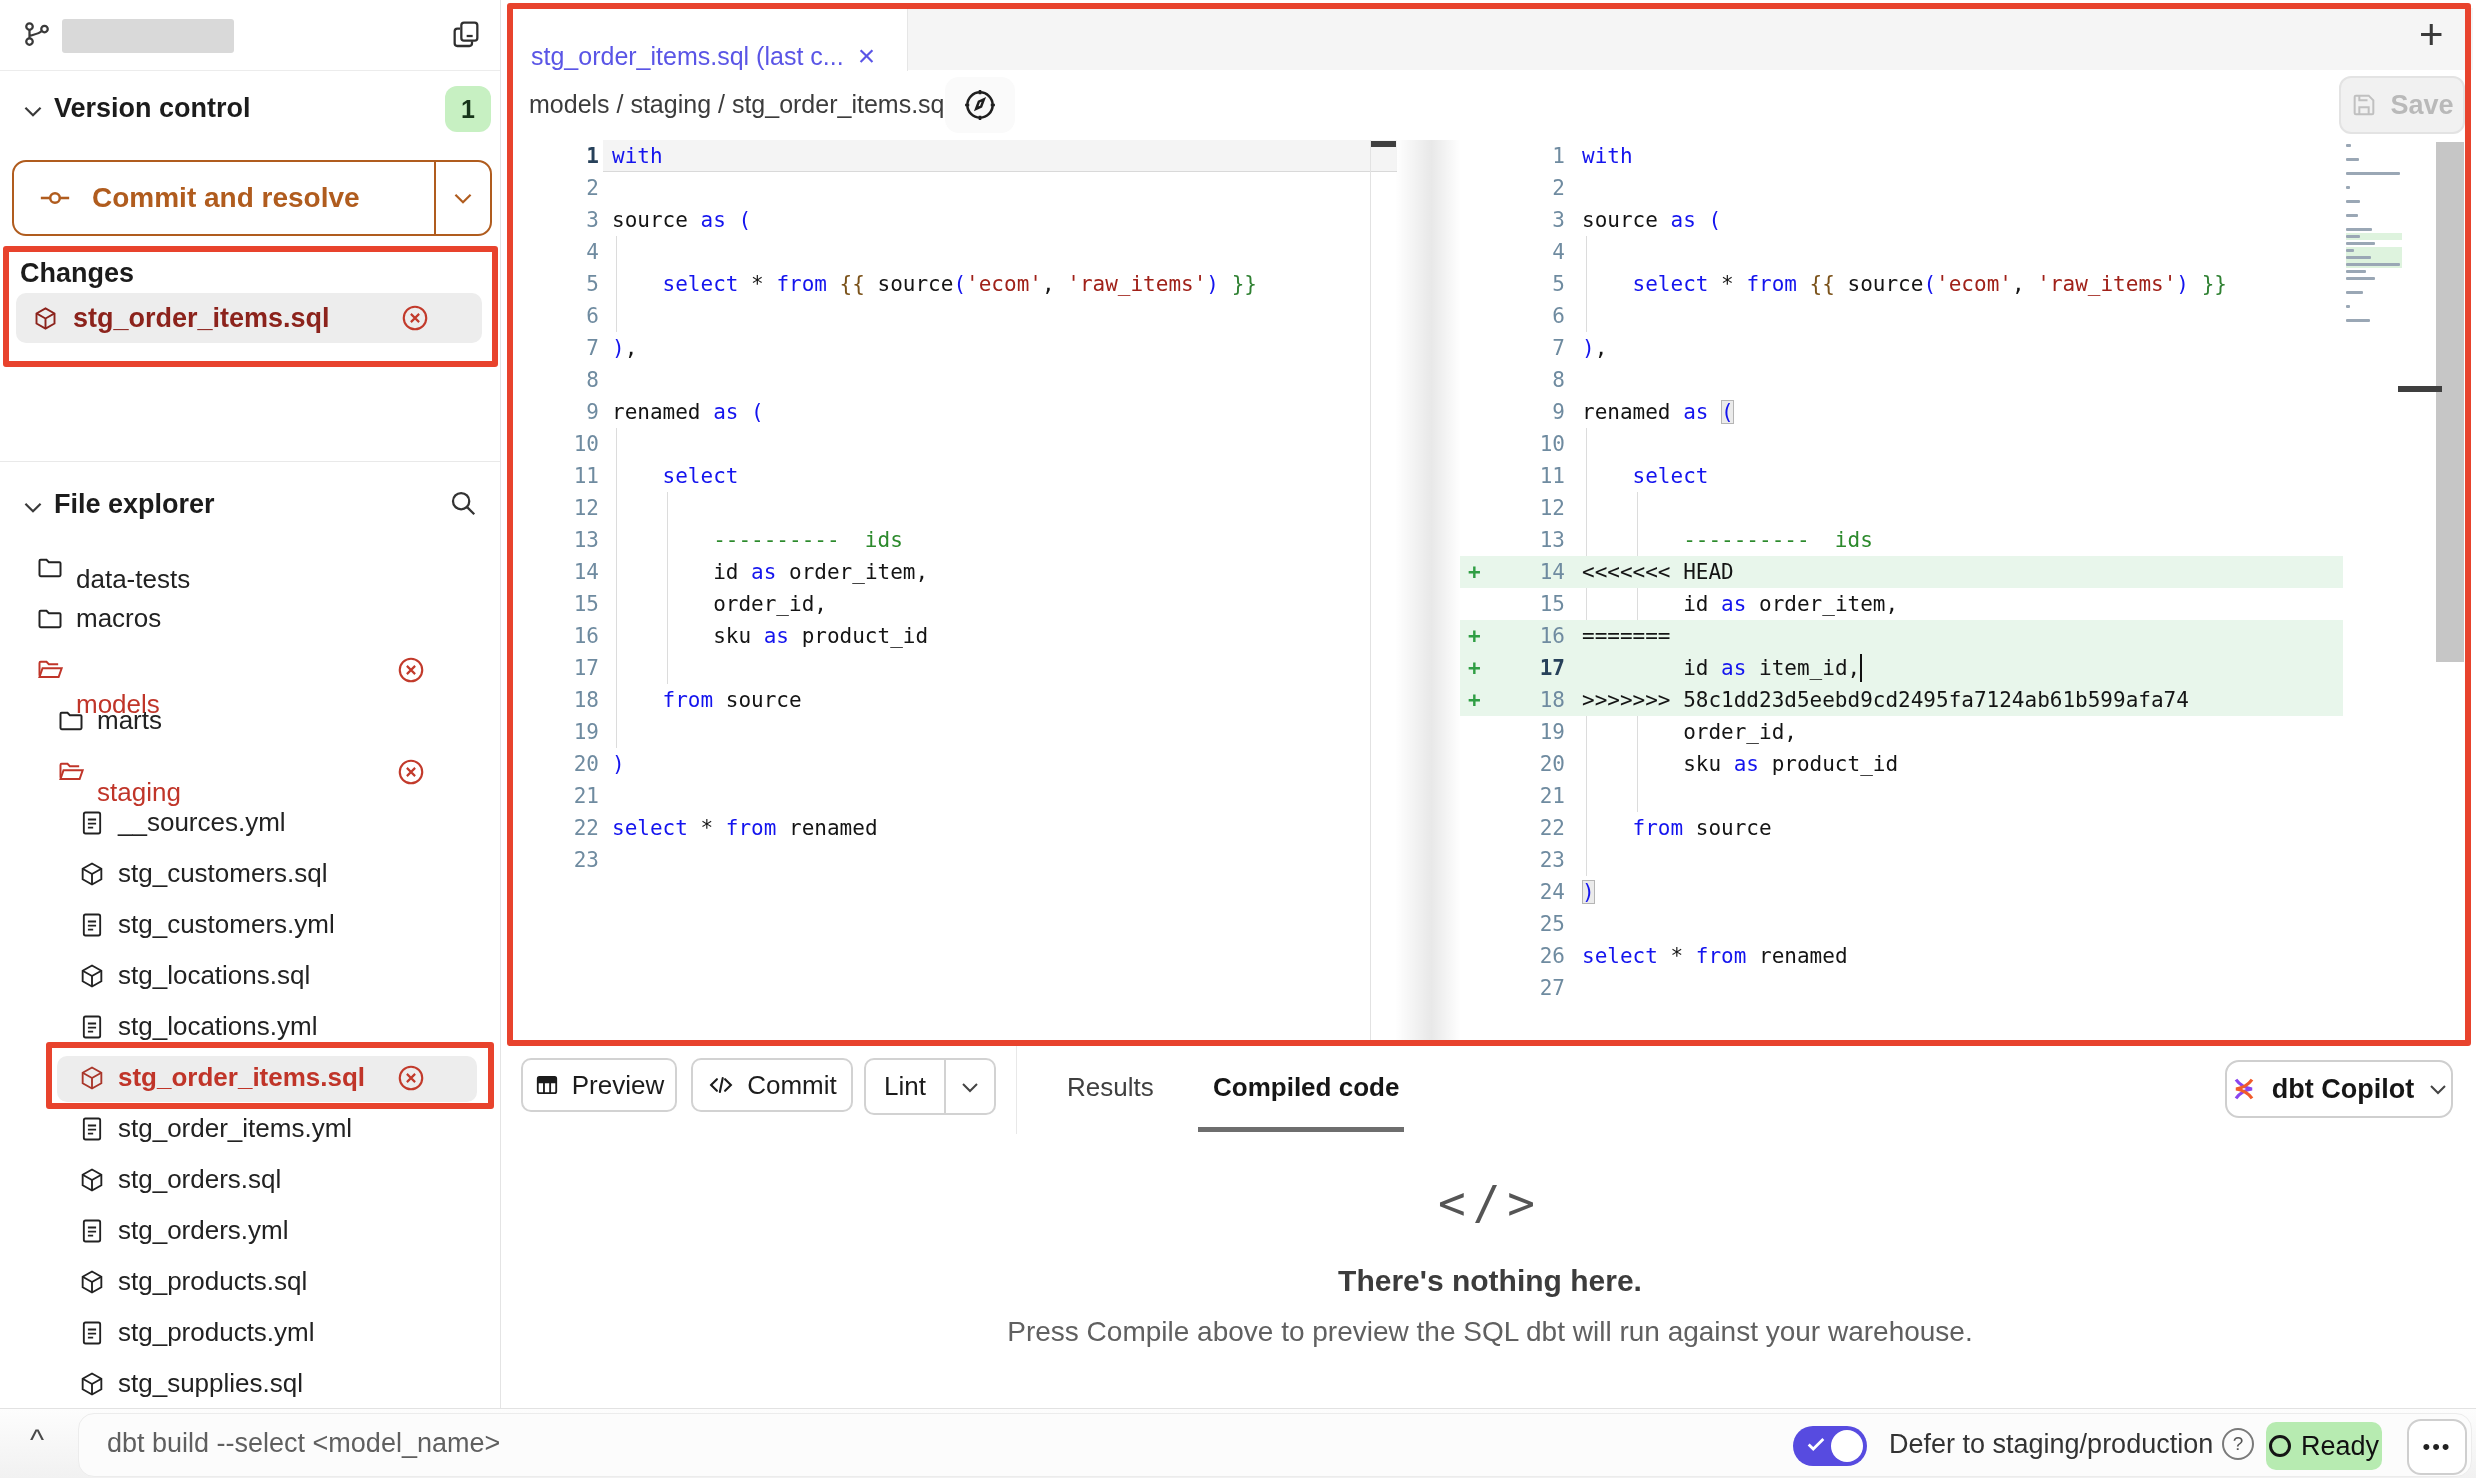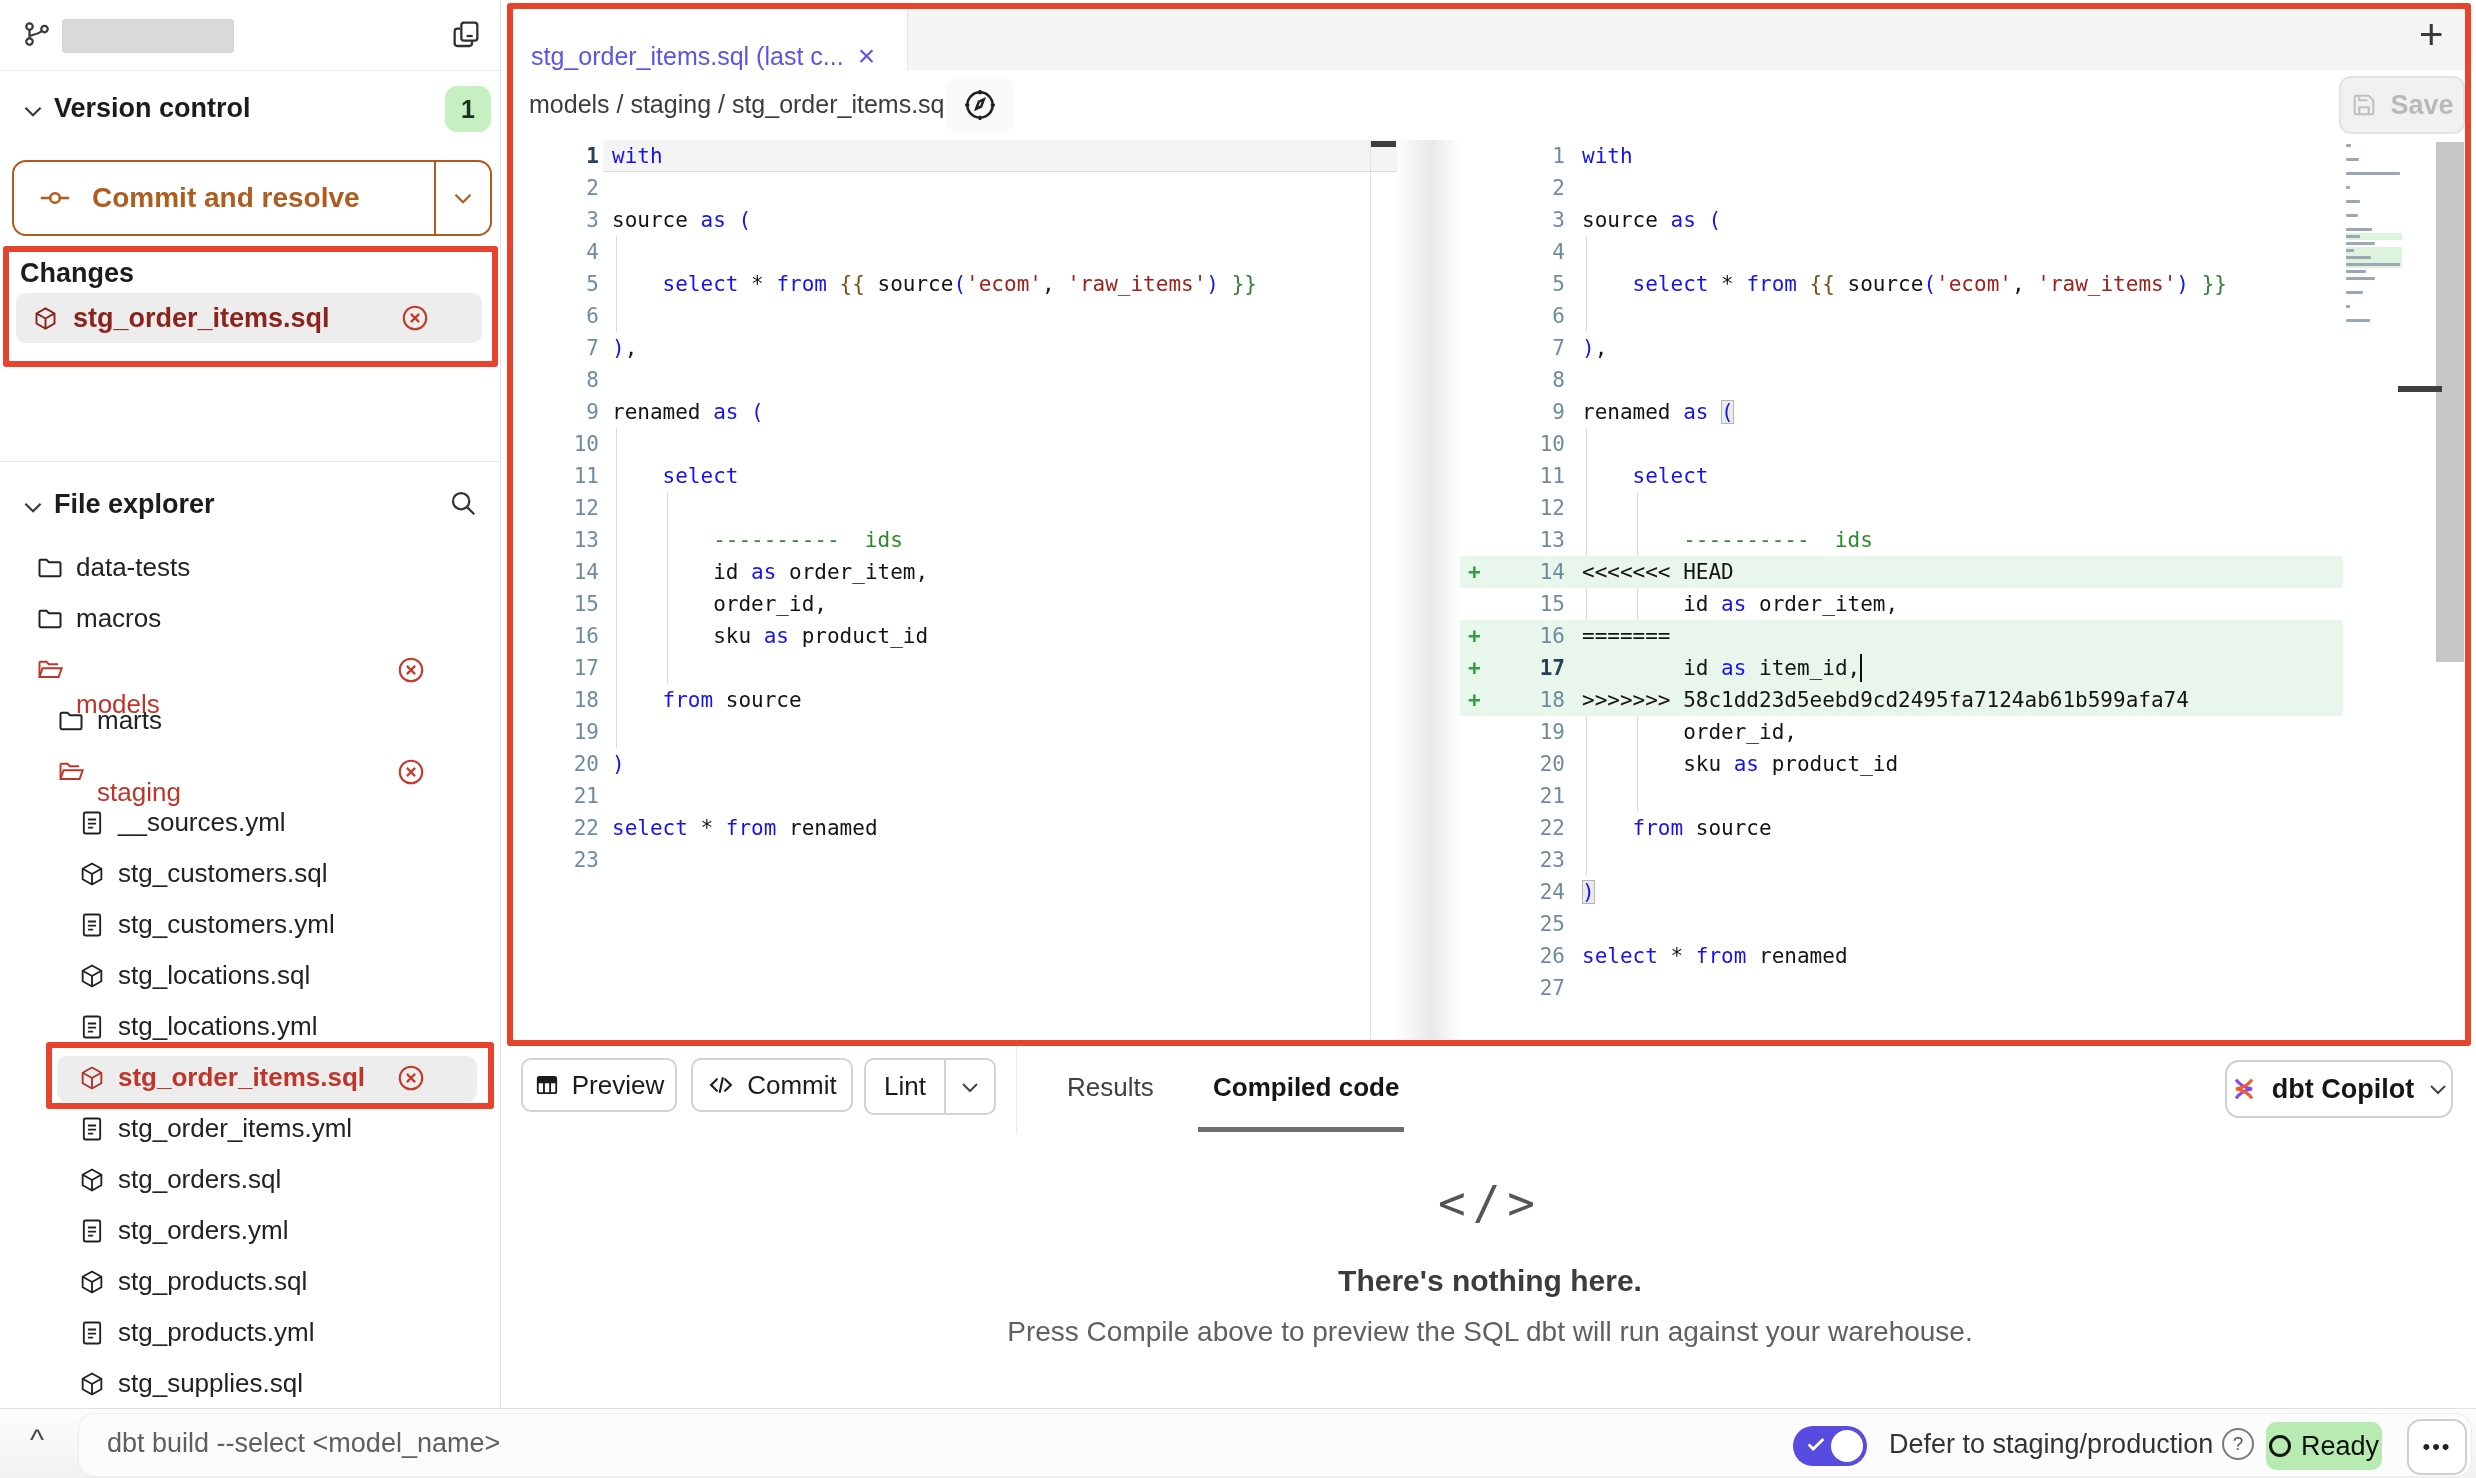--- a/index.html
+++ b/index.html
@@ -217,21 +217,21 @@
     </span>
   </div>
 
   <div id="file-tree">
       <div class="tree-row" style="top: 544px;">
         <span class="tree-ic" style="left: 36px; color: rgb(34, 34, 34);">
           <svg width="28" height="28" viewBox="0 0 24 24" fill="none" stroke="currentColor" stroke-width="1.7">
             <path d="M3 6a1 1 0 0 1 1-1h5l2 2h9a1 1 0 0 1 1 1v10a1 1 0 0 1-1 1H4a1 1 0 0 1-1-1z"></path>
           </svg>
         </span>
-        <span class="tree-lb" style="left: 76px;">data-tests</span>
+        <span class="tree-lb" style="left: 76px; margin-top: 12px;">data-tests</span>
       </div>
       <div class="tree-row" style="top: 595px;">
         <span class="tree-ic" style="left: 36px; color: rgb(34, 34, 34);">
           <svg width="28" height="28" viewBox="0 0 24 24" fill="none" stroke="currentColor" stroke-width="1.7">
             <path d="M3 6a1 1 0 0 1 1-1h5l2 2h9a1 1 0 0 1 1 1v10a1 1 0 0 1-1 1H4a1 1 0 0 1-1-1z"></path>
           </svg>
         </span>
         <span class="tree-lb" style="left: 76px;">macros</span>
       </div>
       <div class="tree-row" style="top: 646px;">

